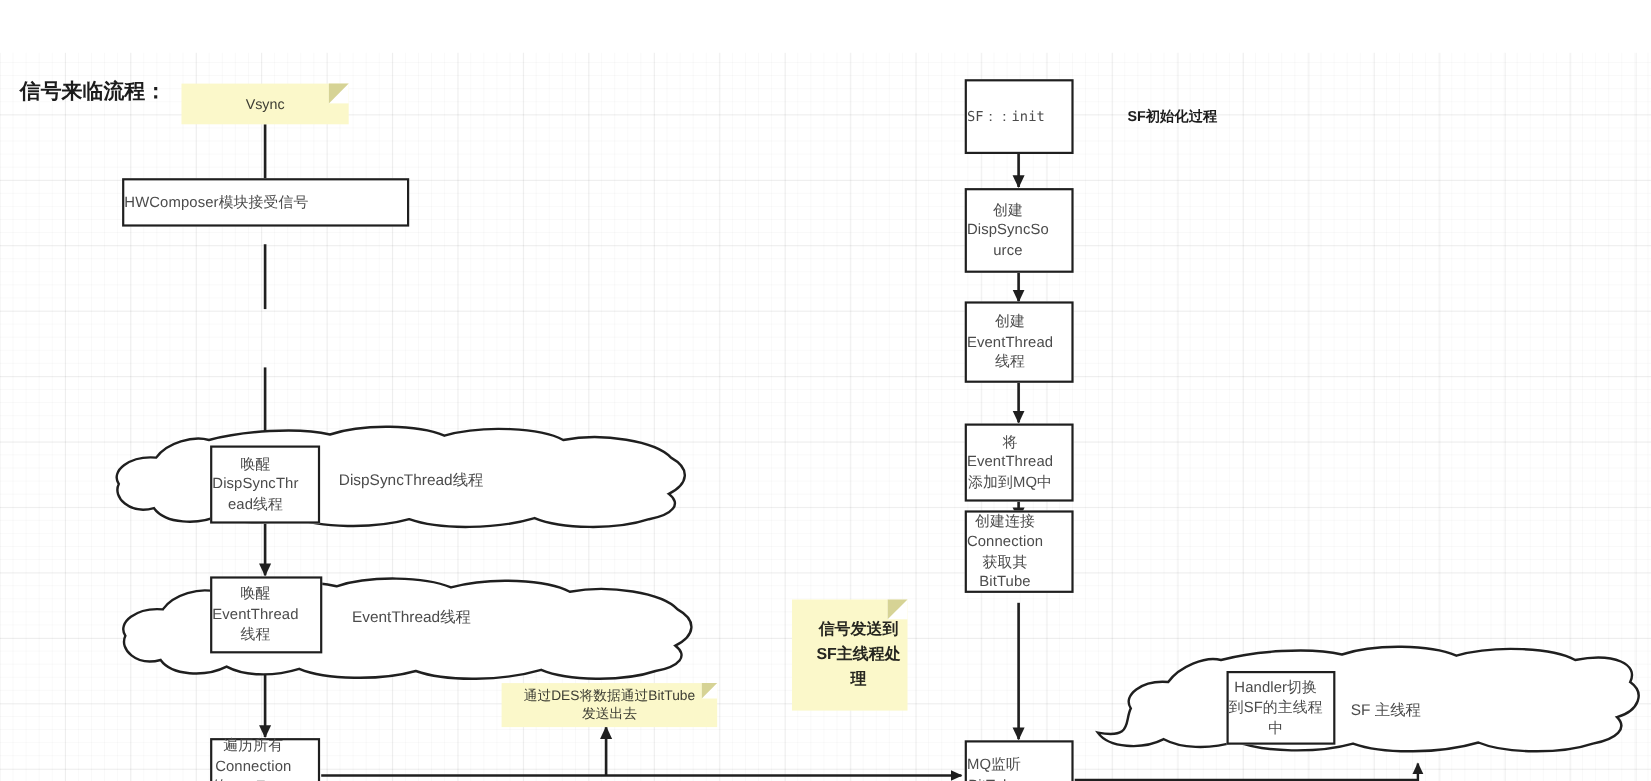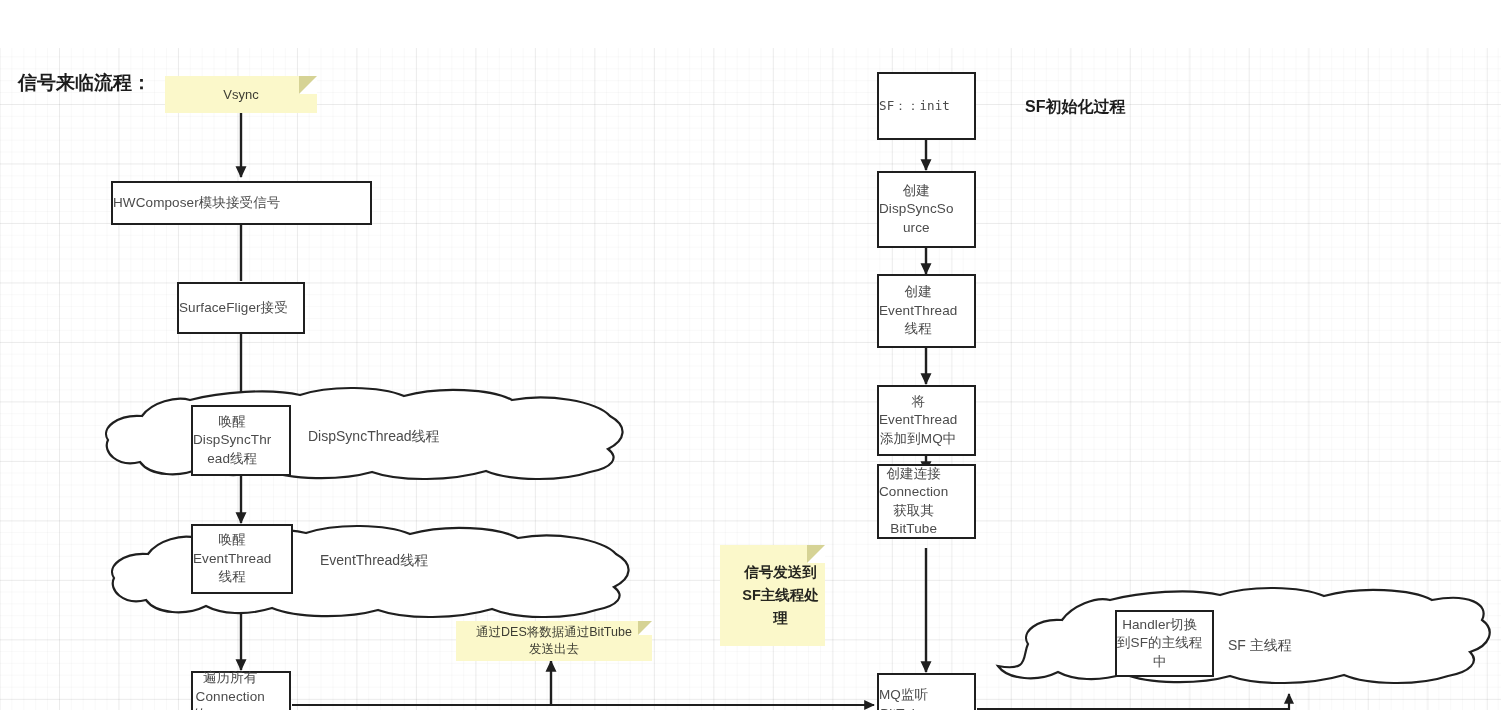--- a/index.html
+++ b/index.html
@@ -175,47 +175,44 @@
              C 1310 637, 1258 638, 1230 628
              C 1198 637, 1148 636, 1124 626
              C 1098 634, 1073 632, 1058 624
              C 1038 634, 1008 632, 998 618
              C 1030 624, 1022 608, 1028 596
              C 1020 584, 1038 570, 1062 572
              C 1072 558, 1096 548, 1110 552 Z" fill="#ffffff" stroke="#1f1f1f" stroke-width="2.2"></path>
   </svg>
 
   <div class="section-title" style="left:18px; top:22px; font-size:19px;">信号来临流程：</div>
-  <div class="section-title" style="left:1025px; top:49px; font-size:16px;">SF初始化过程</div>
+  <div class="section-title" style="left:1025px; top:49px; font-size:13px;">SF初始化过程</div>
 
   <div class="note" style="left:456px; top:573px; width:196px; height:40px; font-size:12.5px; line-height:17px;">
     <span class="fold" style="border-width:0 0 14px 14px;"></span>
     <span>通过DES将数据通过BitTube
 发送出去</span>
   </div>
 
   <div class="note" style="left:165px; top:28px; width:152px; height:37px;">
     <span class="fold"></span>
     <span>Vsync</span>
   </div>
 
   <div class="note note-bold" style="left:720px; top:497px; width:105px; height:101px;">
     <span class="fold"></span>
     <span>信号发送到
 SF主线程处
 理</span>
   </div>
 
-  <div class="node" style="left:111px; top:133px; width:261px; height:44px;">
+  <div class="node" style="left:111px; top:114px; width:261px; height:44px;">
     <span>HWComposer模块接受信号</span>
   </div>
 
-  <div class="node" style="left:177px; top:234px; width:128px; height:52px;">
-    <span>SurfaceFliger接受</span>
-  </div>
 
   <div class="node" style="left:191px; top:357px; width:100px; height:71px;">
     <span>唤醒
 DispSyncThr
 ead线程</span>
   </div>
 
   <div class="node" style="left:191px; top:476px; width:102px; height:70px;">
     <span>唤醒
 EventThread

